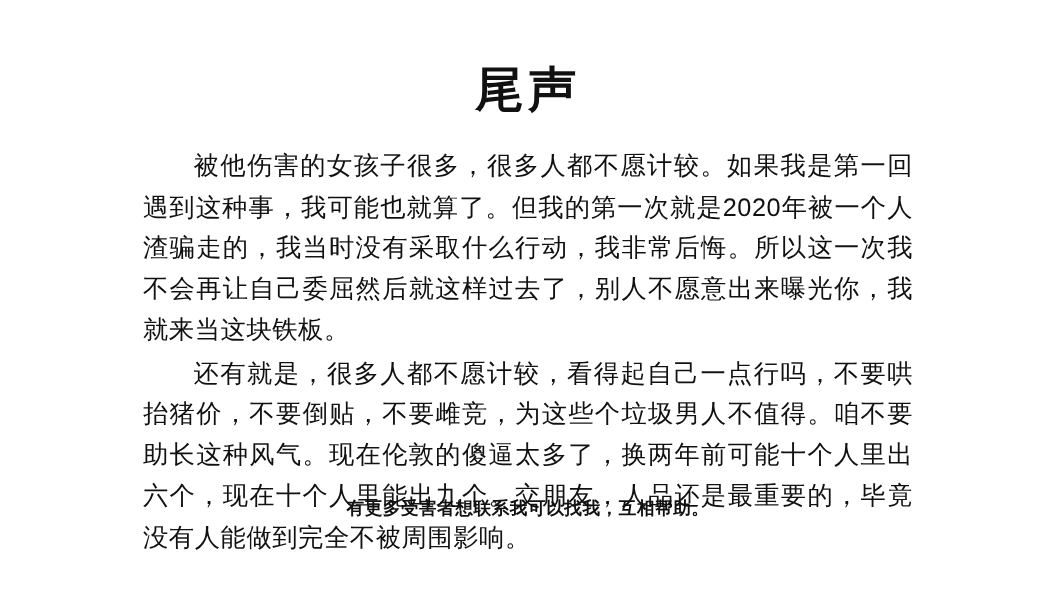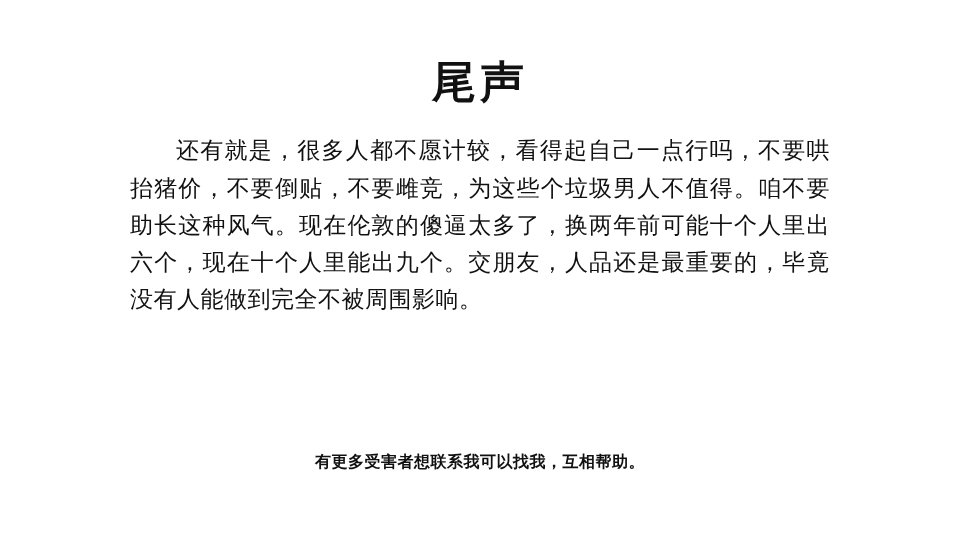--- a/index.html
+++ b/index.html
@@ -60,18 +60,19 @@
   }
 </style>
 </head>
 <body>
 
 <div class="page">
 
   <h1 class="title">尾声</h1>
 
   <div class="body-block">
+    <p class="para">被他伤害的女孩子很多，很多人都不愿计较。如果我是第一回遇到这种事，我可能也就算了。但我的第一次就是2020年被一个人渣骗走的，我当时没有采取什么行动，我非常后悔。所以这一次我不会再让自己委屈然后就这样过去了，别人不愿意出来曝光你，我就来当这块铁板。</p>
     <p class="para">还有就是，很多人都不愿计较，看得起自己一点行吗，不要哄抬猪价，不要倒贴，不要雌竞，为这些个垃圾男人不值得。咱不要助长这种风气。现在伦敦的傻逼太多了，换两年前可能十个人里出六个，现在十个人里能出九个。交朋友，人品还是最重要的，毕竟没有人能做到完全不被周围影响。</p>
   </div>
 
   <div class="footnote">有更多受害者想联系我可以找我，互相帮助。</div>
 
 </div>
 
 </body></html>

